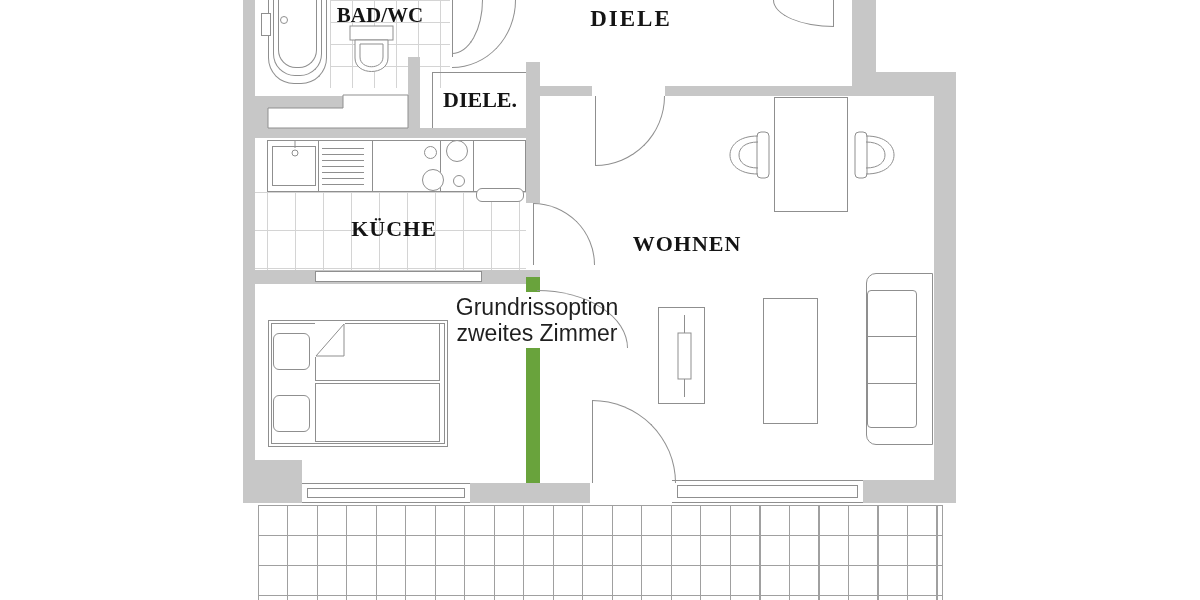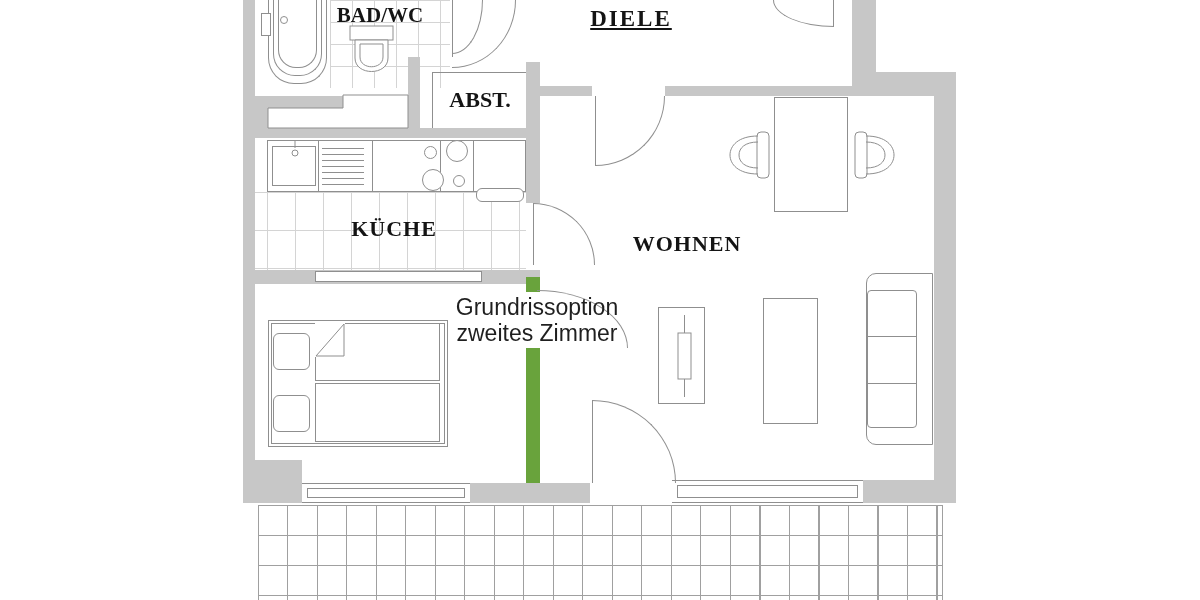--- a/index.html
+++ b/index.html
@@ -160,21 +160,21 @@
 
   <div class="ln" style="left:533px;top:203px;width:1px;height:62px;"></div>
   <div class="arc tr" style="left:533px;top:203px;width:62px;height:62px;"></div>
 
   <div class="arc tr" style="left:537px;top:290px;width:91px;height:58px;"></div>
 
   <div class="ln" style="left:592px;top:400px;width:1px;height:83px;"></div>
   <div class="arc tr" style="left:592px;top:400px;width:84px;height:83px;"></div>
 
   <div class="label" style="left:380px;top:15px;font-size:21px;">BAD/WC</div>
-  <div class="label" style="left:631px;top:19px;font-size:23px;letter-spacing:2px;text-decoration:underline;">DIELE</div>
-  <div class="label" style="left:480px;top:100px;font-size:22px;">ABST.</div>
+  <div class="label" style="left:631px;top:19px;font-size:23px;letter-spacing:2px;">DIELE</div>
+  <div class="label" style="left:480px;top:100px;font-size:22px;">DIELE.</div>
   <div class="label" style="left:394px;top:229px;font-size:22px;letter-spacing:1px;">KÜCHE</div>
   <div class="label" style="left:687px;top:244px;font-size:22px;letter-spacing:1px;">WOHNEN</div>
 
   <div class="note" style="left:537px;top:294px;">Grundrissoption</div>
   <div class="note" style="left:537px;top:320px;">zweites Zimmer</div>
 
 </div>
 
 </body></html>

